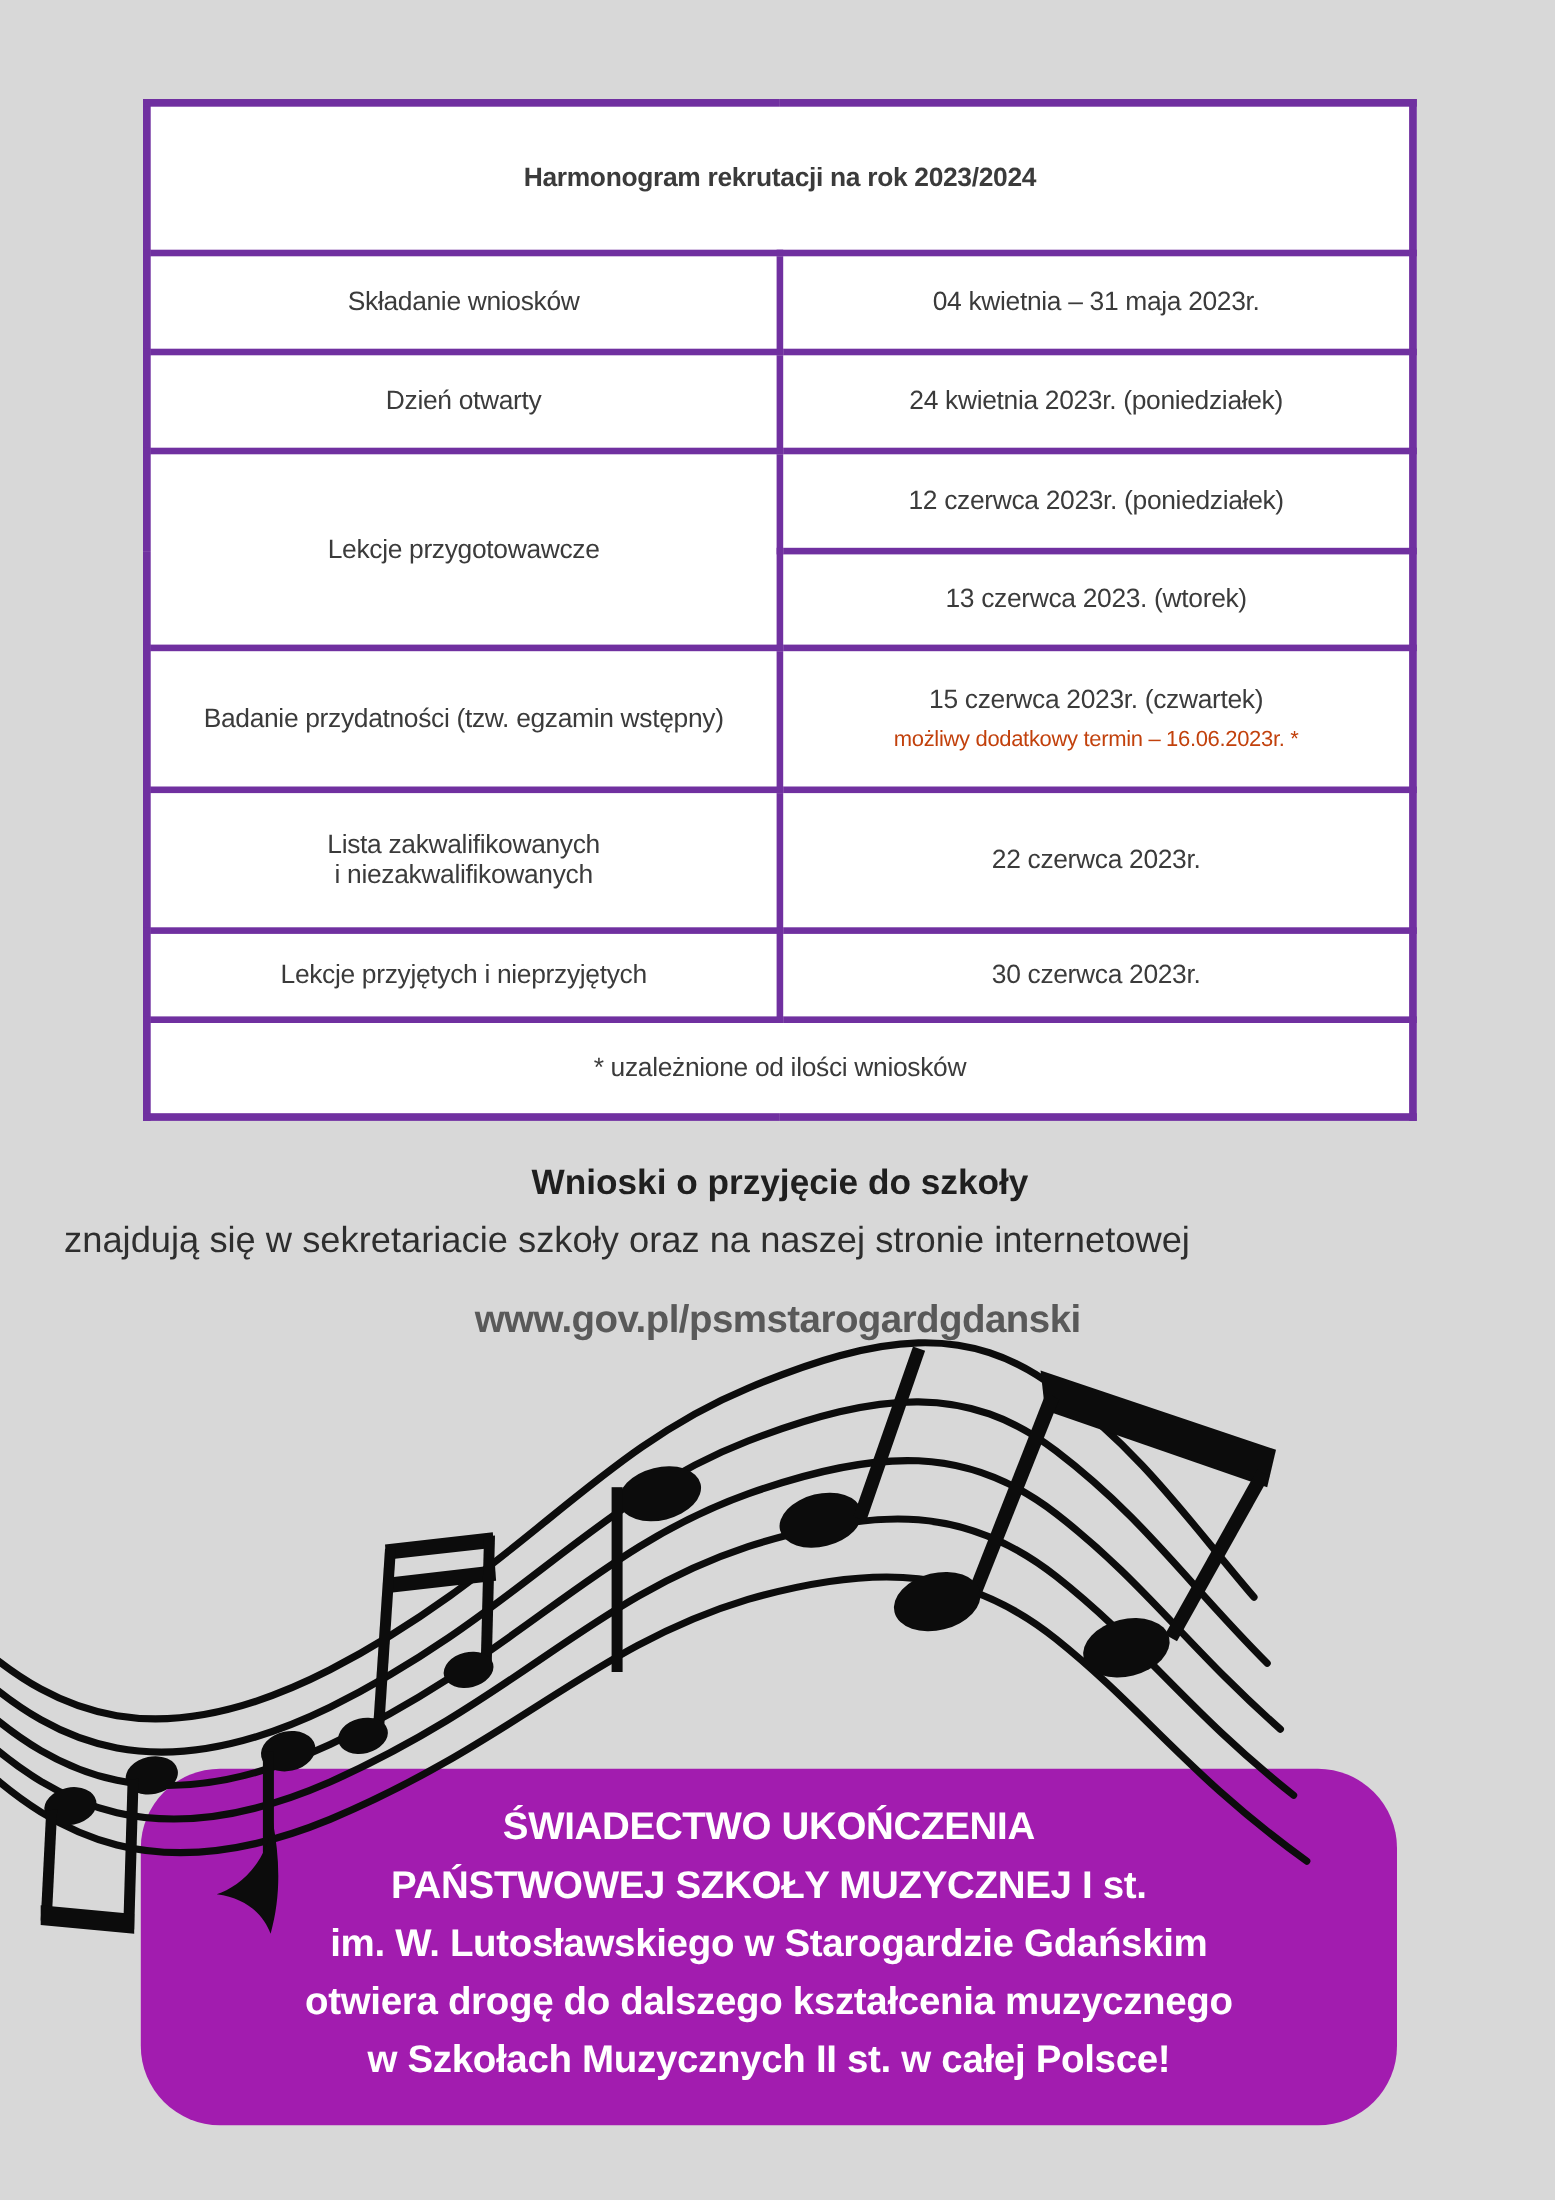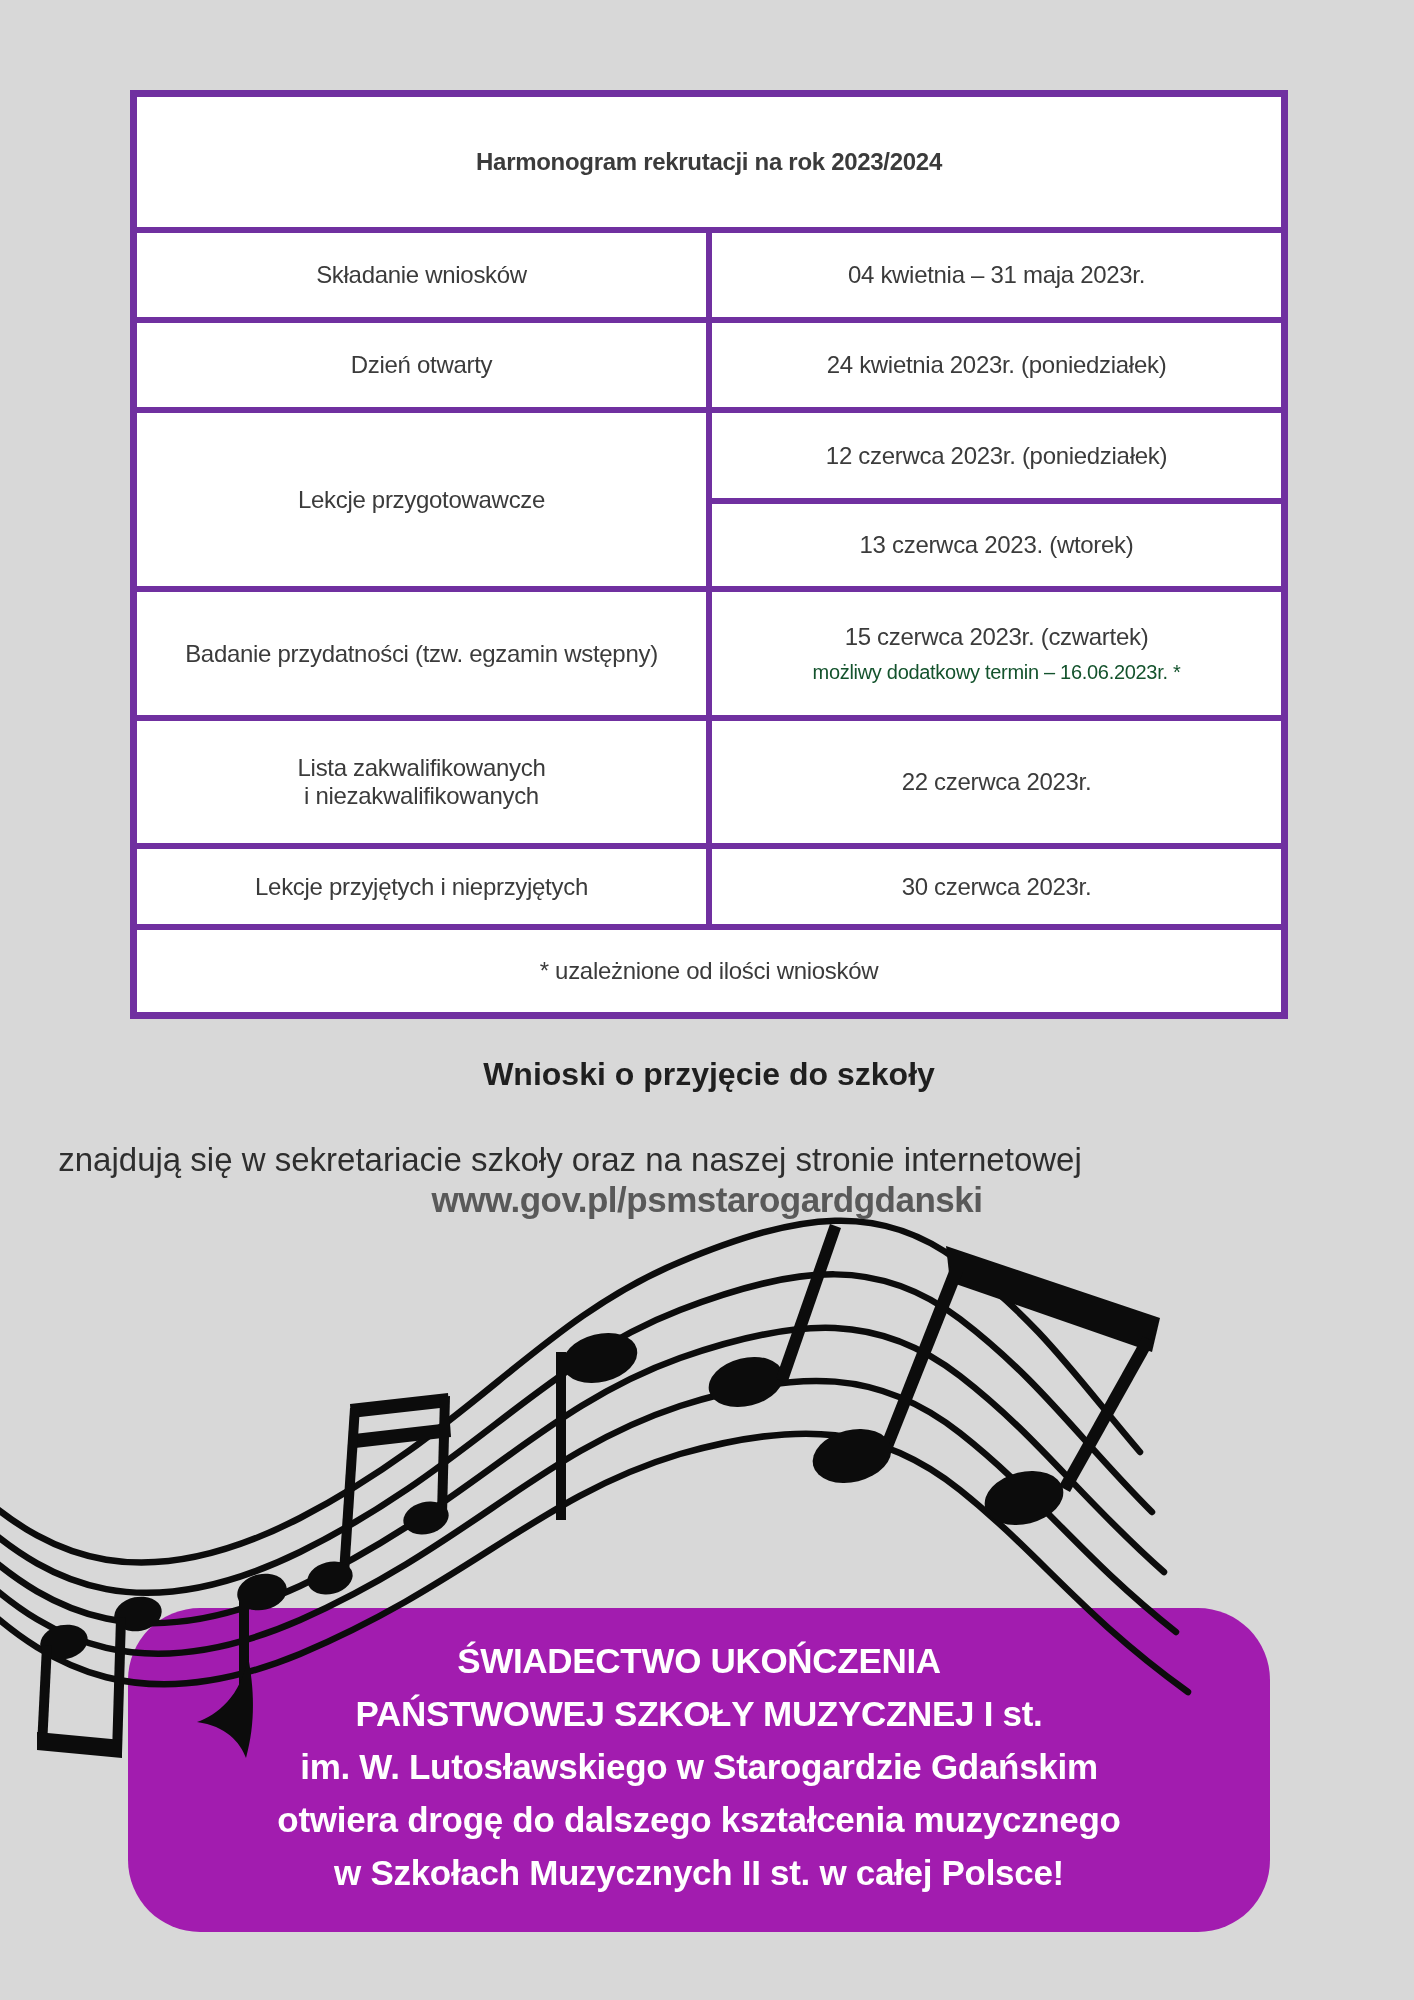--- a/index.html
+++ b/index.html
@@ -37,37 +37,37 @@
   td.t-title{
     height:118px;
     font-size:44px;
     font-weight:bold;
     color:#7030a0;
     letter-spacing:-0.5px;
   }
   .small-note{
     font-size:20px;
     margin-top:10px;
-    color:#14532d;
+    color:#c2410c;
   }
   td.foot{
     text-align:left;
     padding-left:22px;
     font-size:23px;
     vertical-align:middle;
   }
 
   
   .info-heading{
     position:absolute;left:2px;top:1056px;width:1414px;
     text-align:center;font-size:32px;font-weight:bold;color:#1f1f1f;
   }
   .info-body{
     position:absolute;left:0;top:1108px;width:1140px;
-    text-align:center;font-size:33px;color:#2e2e2e;margin-top:33px;
+    text-align:center;font-size:33px;color:#2e2e2e;
   }
   .info-url{
     position:absolute;left:0;top:1180px;width:1414px;
     text-align:center;font-size:35px;font-weight:bold;color:#595959;
     letter-spacing:-0.5px;
   }
 
   
   .banner{
     position:absolute;left:128px;top:1608px;width:1142px;height:324px;

